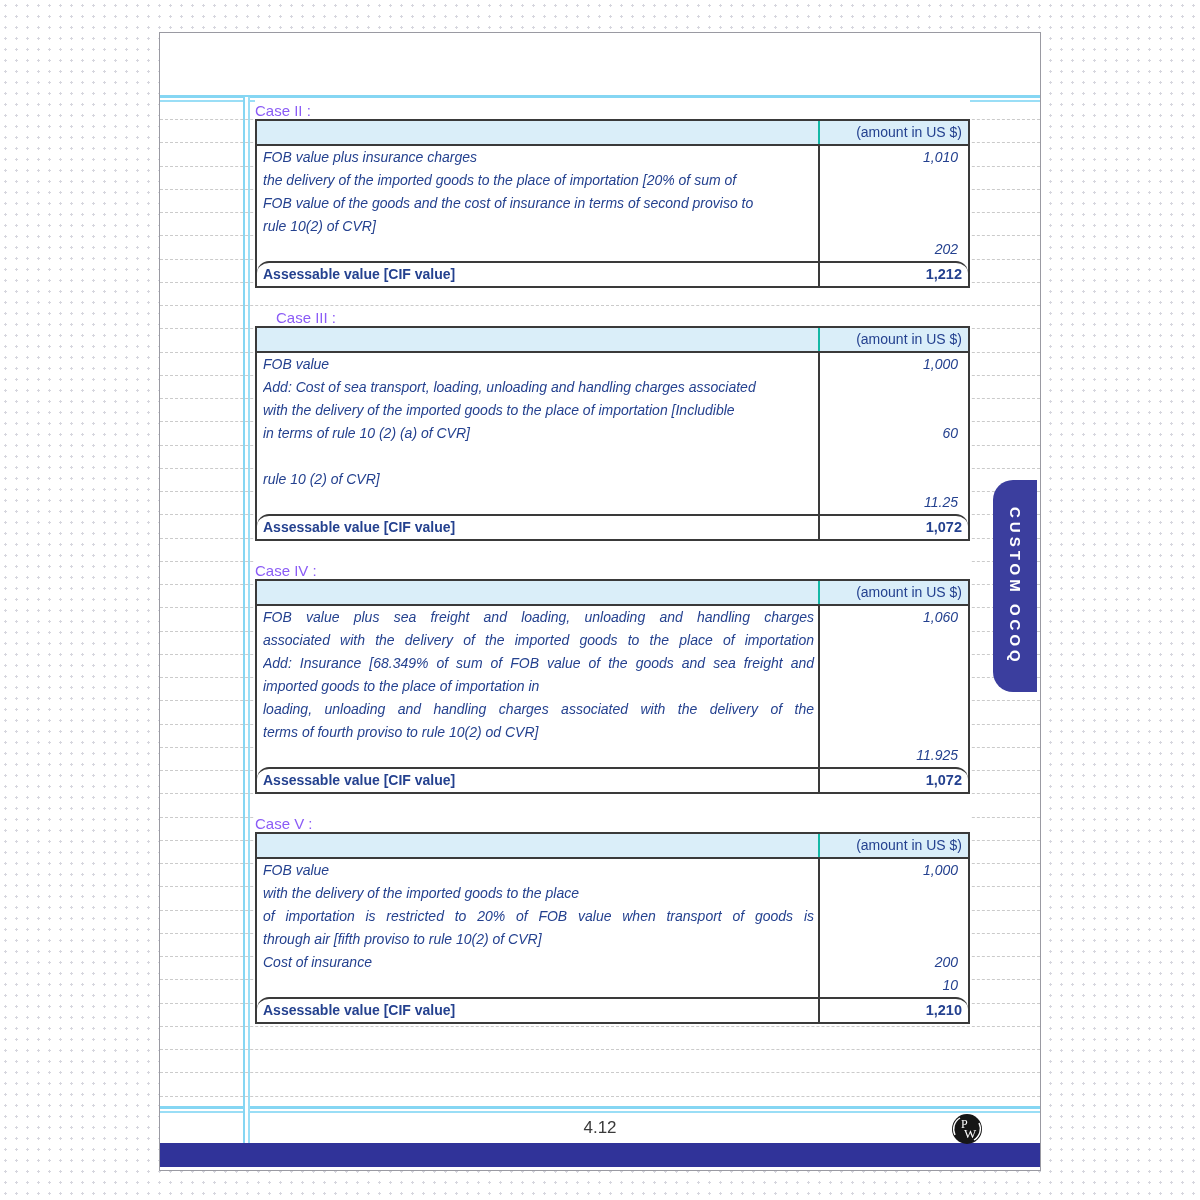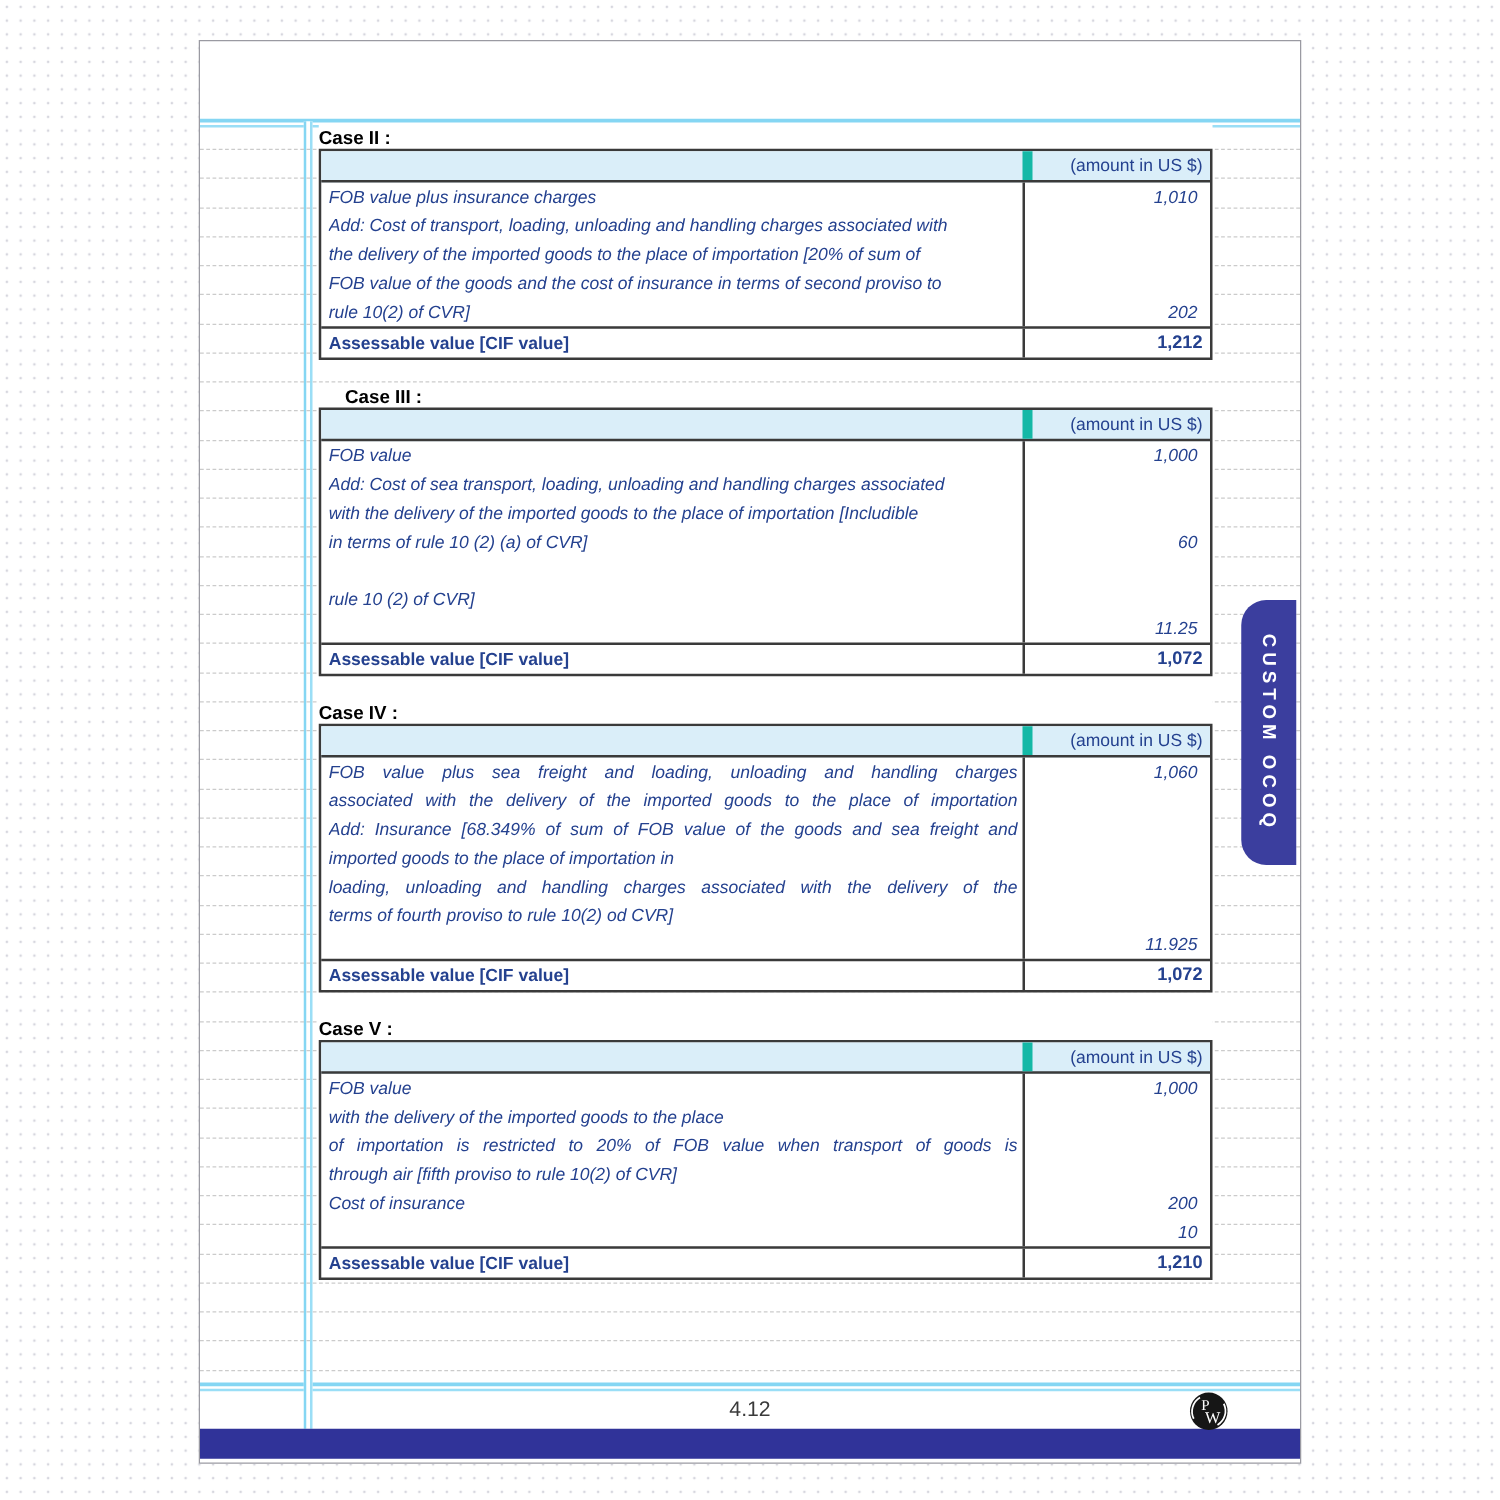--- a/index.html
+++ b/index.html
@@ -26,42 +26,42 @@
     border-top:3px solid #85d6f3; border-bottom:2px solid #9adef6;
   }
   .hline.top { top:62px; }
   .hline.bottom { top:1073px; }
   .vline {
     position:absolute; left:83px; top:64px; width:3px; height:1046px;
     background:#ffffff; border-left:2px solid #85d6f3; border-right:2px solid #9adef6;
   }
   .case-title {
     position:absolute; left:95px; width:715px; height:21px; line-height:21px;
-    background:#ffffff; color:#000000; font-size:15px; font-weight:bold;
+    background:#ffffff; color:#8b5cf6; font-size:15px; font-weight:normal;
   }
   .tbl {
     position:absolute; left:95px; width:715px; box-sizing:border-box;
     background:#ffffff; border:2px solid #3a3a3a;
     display:flex; flex-direction:column; color:#24418f;
   }
   .tbl-head { display:flex; background:#daeef9; border-bottom:2px solid #3a3a3a; height:23px; }
   .hd-left  { flex:1; }
   .hd-right {
-    width:150px; box-sizing:border-box; border-left:8px solid #14b8a6;
+    width:150px; box-sizing:border-box; border-left:2px solid #14b8a6;
     text-align:right; padding:0 6px; font-size:14px; line-height:22px;
   }
   .tbl-body { display:flex; }
   .col-desc { flex:1; padding:0 0 0 6px; min-width:0; }
   .col-amt  {
     width:150px; box-sizing:border-box; border-left:2px solid #3a3a3a;
     padding:0 6px; text-align:right;
   }
   .bline { height:23px; line-height:23px; font-size:14px; white-space:nowrap; overflow:hidden; padding-right:4px;font-style:italic; }
   .bline.j { text-align:justify; text-align-last:justify; }
-  .tbl-total { display:flex; border-top:2px solid #3a3a3a; height:23px; font-weight:bold; }
+  .tbl-total { display:flex; border-top:2px solid #3a3a3a; height:23px; font-weight:bold;border-radius:12px; }
   .tot-label { flex:1; padding:0 6px; font-size:14px; line-height:22px; }
   .tot-amt   {
     width:150px; box-sizing:border-box; border-left:2px solid #3a3a3a;
     text-align:right; padding:0 6px; font-size:14.5px; line-height:22px;
   }
   .footer-bar { position:absolute; left:0; top:1110px; width:100%; height:24px; background:#303399; }
   .page-number {
     position:absolute; left:0; top:1083px; width:100%; height:24px; line-height:24px;
     text-align:center; font-size:17px; color:#3a3a3a;
   }
@@ -139,21 +139,20 @@
     <div class="rule" style="top: 1062.5px;"></div>
     <div class="case-title" style="top: 67px;">Case II :</div>
     <div class="tbl" style="top: 86px;">
       <div class="tbl-head">
         <div class="hd-left"></div>
         <div class="hd-right">(amount in US $)</div>
       </div>
       <div class="tbl-body">
         <div class="col-desc">
           <div class="bline">FOB value plus insurance charges</div>
-          <div class="bline">Add: Cost of transport, loading, unloading and handling charges associated with</div>
           <div class="bline">the delivery of the imported goods to the place of importation [20% of sum of</div>
           <div class="bline">FOB value of the goods and the cost of insurance in terms of second proviso to</div>
           <div class="bline">rule 10(2) of CVR]</div>
         </div>
         <div class="col-amt">
           <div class="bline">1,010</div>
           <div class="bline"></div>
           <div class="bline"></div>
           <div class="bline"></div>
           <div class="bline">202</div>

